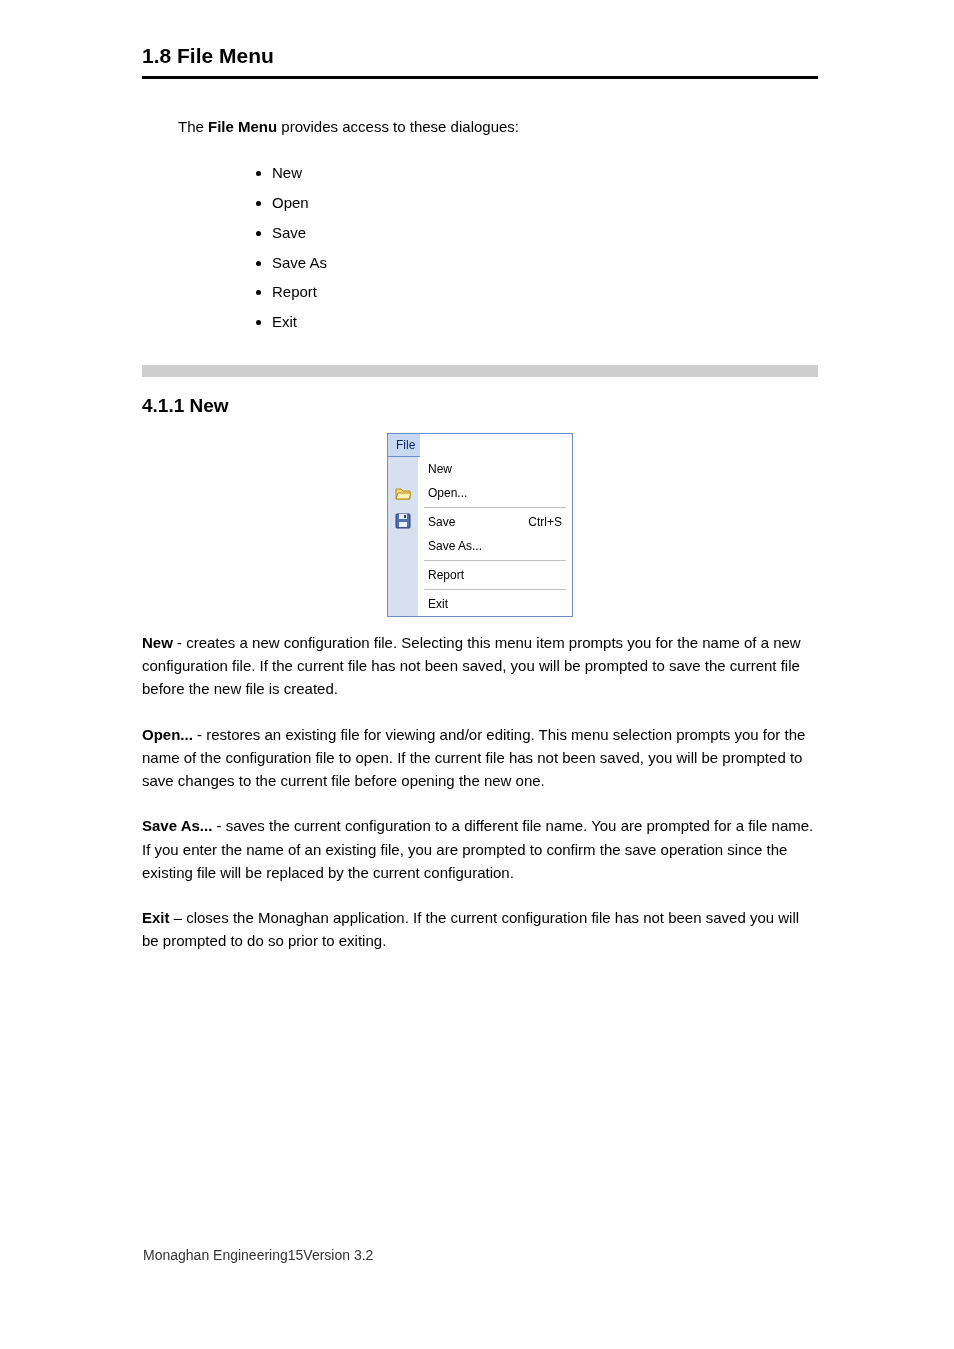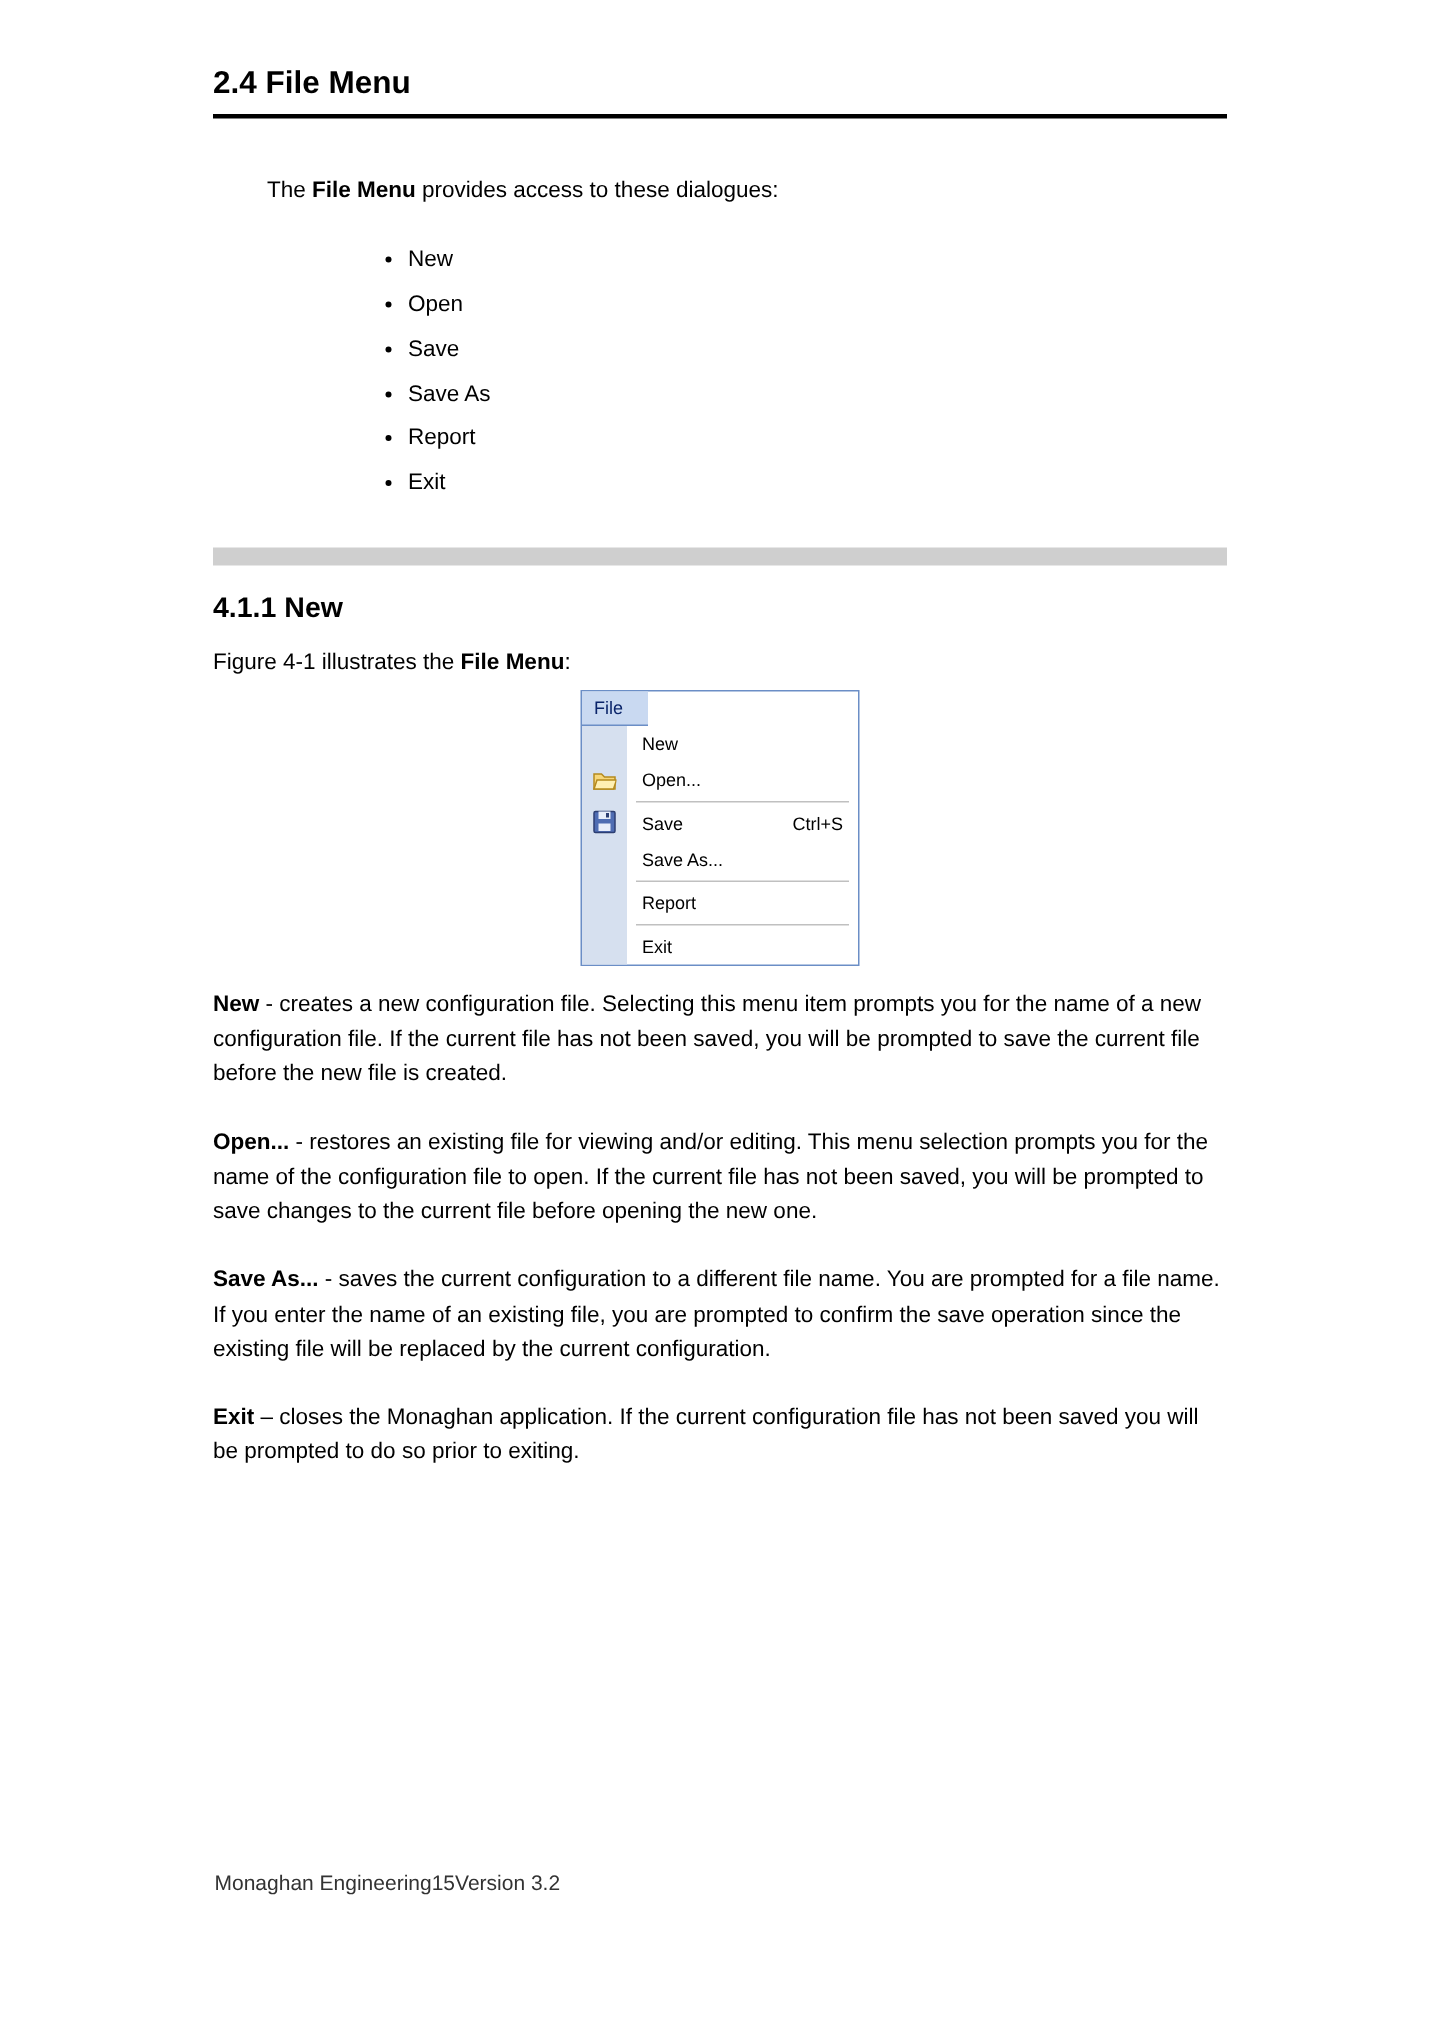--- a/index.html
+++ b/index.html
@@ -93,21 +93,21 @@
     width: 186px;
     background: #fff;
     font-family: Tahoma, Arial, sans-serif;
     font-size: 12px;
     color: #000;
   }
   .menu-header {
     background: #c9d9f1;
     border-bottom: 1px solid #6b8ec6;
     padding: 4px 8px;
-    width: 44px;
+    width: 32px;
     color: #0a246a;
   }
   .menu-body {
     display: flex;
   }
   .menu-icon-strip {
     width: 30px;
     background: #d6e0ef;
     display: flex;
     flex-direction: column;
@@ -134,21 +134,21 @@
     border-top: 1px solid #c0c0c0;
     margin: 2px 6px;
   }
   .icon-svg { display: block; }
 </style>
 </head>
 <body>
 
 <div class="page">
   <h1 class="section-title">
-    <span>2.4</span>
+    <span>1.8</span>
     <span>File Menu </span>
   </h1>
   <hr class="hr-thick">
 
   <p class="body-text intro">
     <span>The </span><span class="term">File Menu</span><span> provides access to these dialogues: </span>
   </p>
 
   <ul class="bullets">
     <li>New</li>
@@ -156,23 +156,20 @@
     <li>Save</li>
     <li>Save As</li>
     <li>Report</li>
     <li>Exit</li>
   </ul>
 
   <div class="gray-bar"></div>
 
   <h2 class="sub">4.1.1 New </h2>
 
-  <p class="fig-caption">
-    <span>Figure 4-1 illustrates the </span><span class="term">File Menu</span><span>: </span>
-  </p>
 
   <div class="fig-wrap">
     <div class="menu-box">
       <div class="menu-header">File</div>
       <div class="menu-body">
         <div class="menu-icon-strip">
           <div class="icon-slot"></div>
           <div class="icon-slot">
             <svg class="icon-svg" width="16" height="14" viewBox="0 0 16 14">
               <path d="M1 3 L6 3 L8 5 L15 5 L15 13 L1 13 Z" fill="#f7d77a" stroke="#b58a1e" stroke-width="1"></path>

